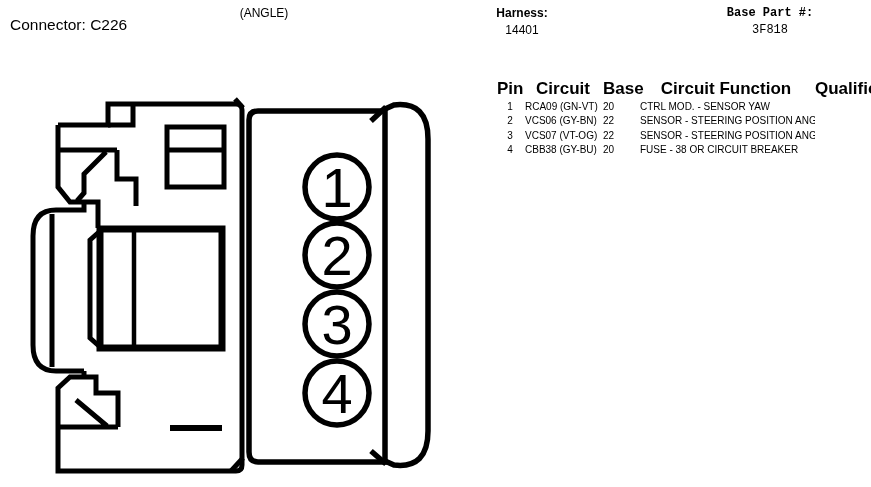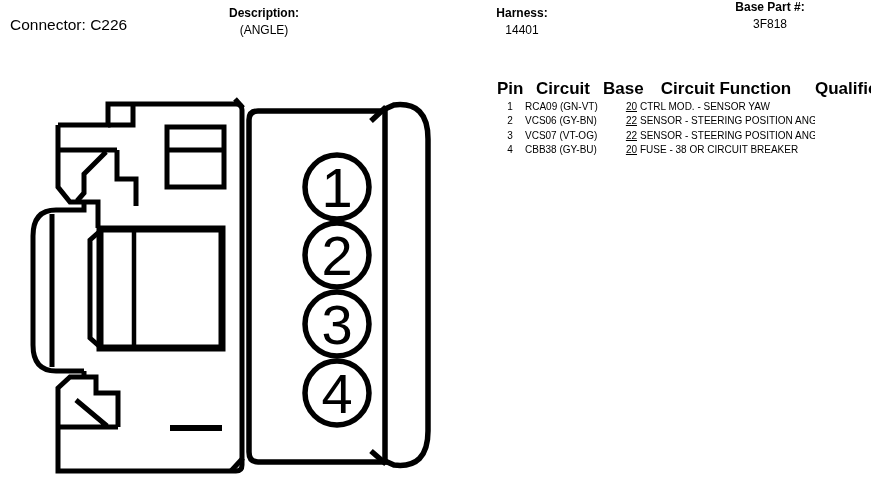--- a/index.html
+++ b/index.html
@@ -6,49 +6,48 @@
   .page {
     position:relative; width:871px; height:487px; background:#ffffff;
     font-family:"Liberation Sans", sans-serif; color:#000; overflow:hidden;
   }
   
   .connector-title { position:absolute; left:10px; top:16px; font-size:15.5px; font-weight:normal; white-space:nowrap; }
   .hdr-block { position:absolute; text-align:center; font-size:12px; line-height:13px; }
   .hdr-block .hdr-label { font-weight:bold; margin-bottom:4px; }
   #desc-block    { left:128px; top:7px; width:272px; }
   #harness-block { left:457px; top:7px; width:130px; }
-  #basepart-block{ left:703px; top:1px; width:134px; }
+  #basepart-block{ left:703px; top:7px; width:134px;font-family:Liberation Mono, monospace; }
   
   .pin-table {
     position:absolute; left:497px; top:79px; width:374px;
     border-collapse:collapse; table-layout:fixed; font-size:10px; color:#000;
   }
   .pin-table th {
     font-size:17px; font-weight:bold; text-align:center;
     height:17px; padding:0; vertical-align:top; white-space:nowrap;
   }
   .pin-table td { height:14.5px; padding:0; vertical-align:middle; white-space:nowrap; overflow:hidden; }
   .pin-table td:nth-child(1){ text-align:center; }
   .pin-table td:nth-child(2){ padding-left:2px; }
-  .pin-table td:nth-child(3){ text-align:right;text-decoration:underline; }
+  .pin-table td:nth-child(3){ text-align:left; }
   .pin-table td:nth-child(4){ padding-left:3px;margin-top:42px; }
   .pin-table td:nth-child(5){ text-align:center; }
   
   .diagram-svg { position:absolute; left:25px; top:92px; }
   .pin-num { font-family:"Liberation Sans", sans-serif; font-size:56px; }
 </style>
 </head>
 <body>
 
 <div class="page">
 
   <div class="connector-title">Connector: C226</div>
 
   <div class="hdr-block" id="desc-block">
-    <div class="hdr-label">Description:</div>
     <div>(ANGLE)</div>
   </div>
 
   <div class="hdr-block" id="harness-block">
     <div class="hdr-label">Harness:</div>
     <div>14401</div>
   </div>
 
   <div class="hdr-block" id="basepart-block">
     <div class="hdr-label">Base Part #:</div>

